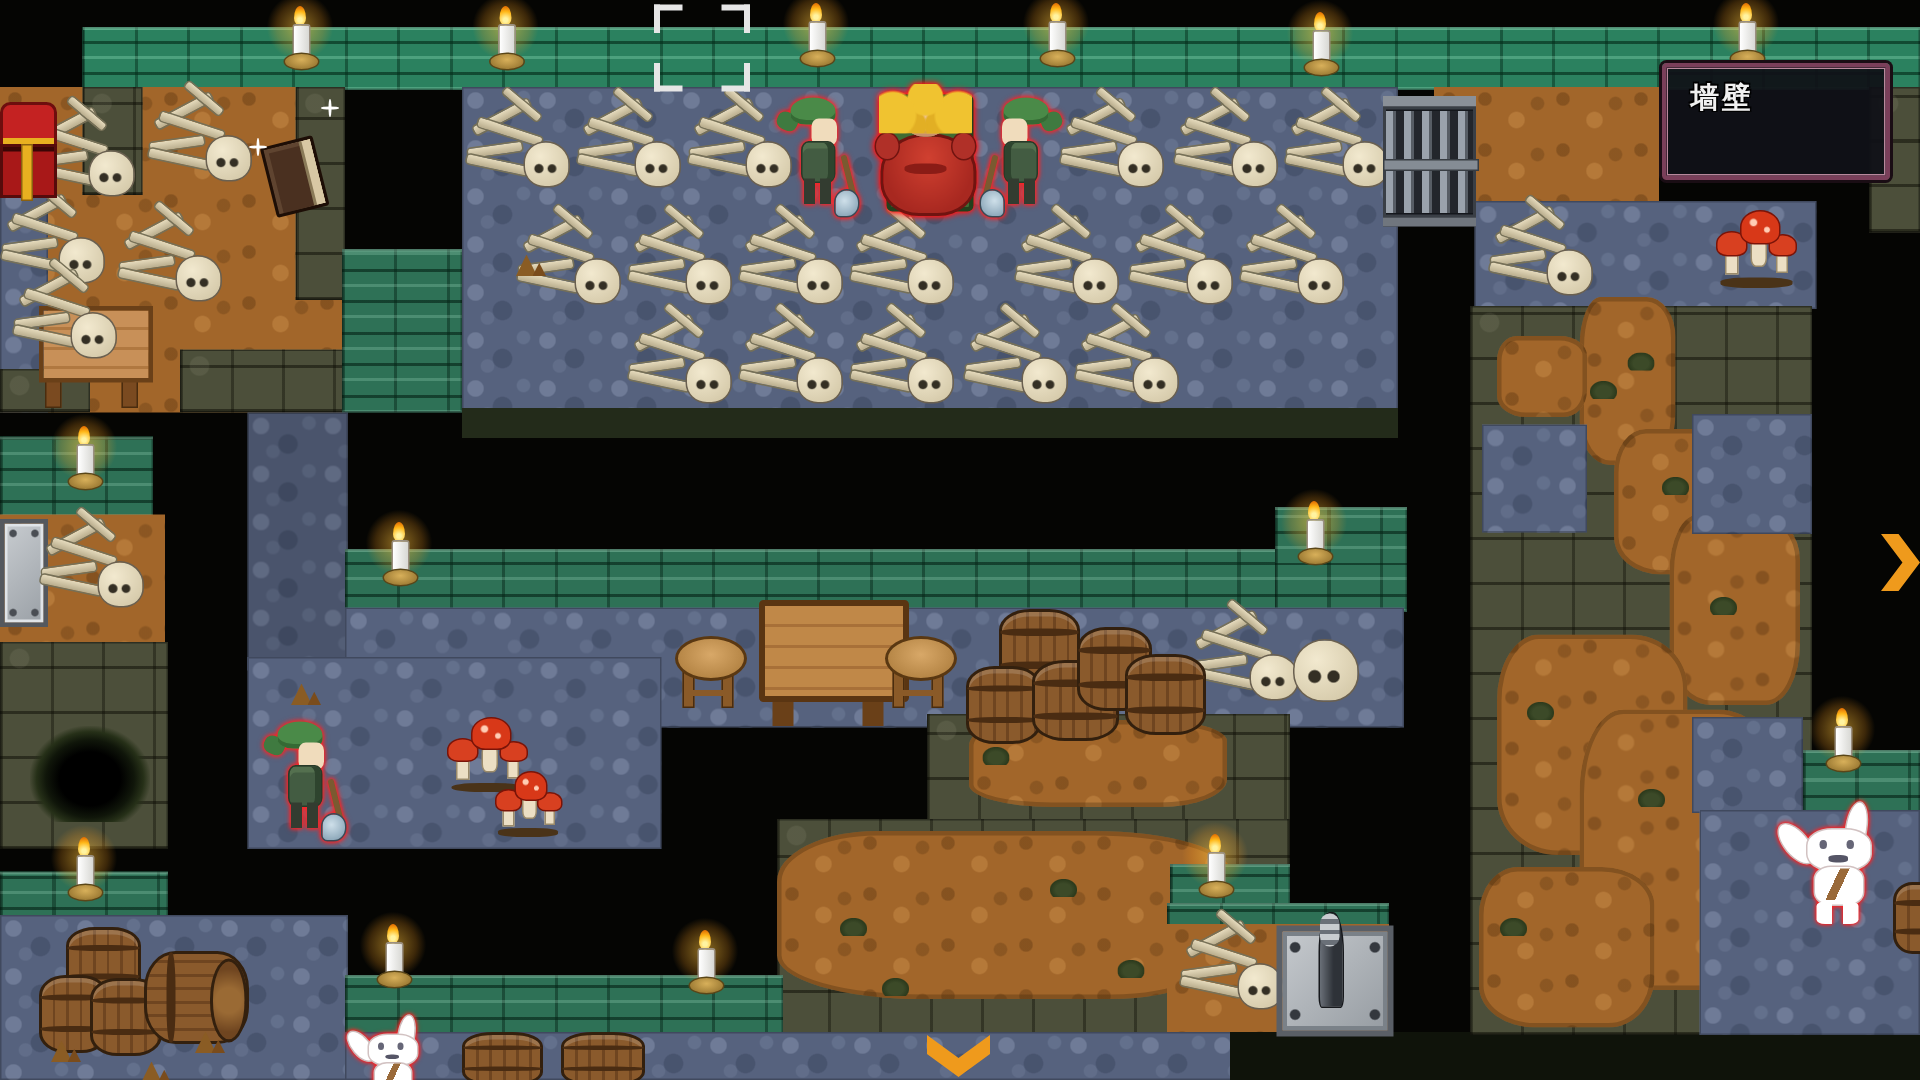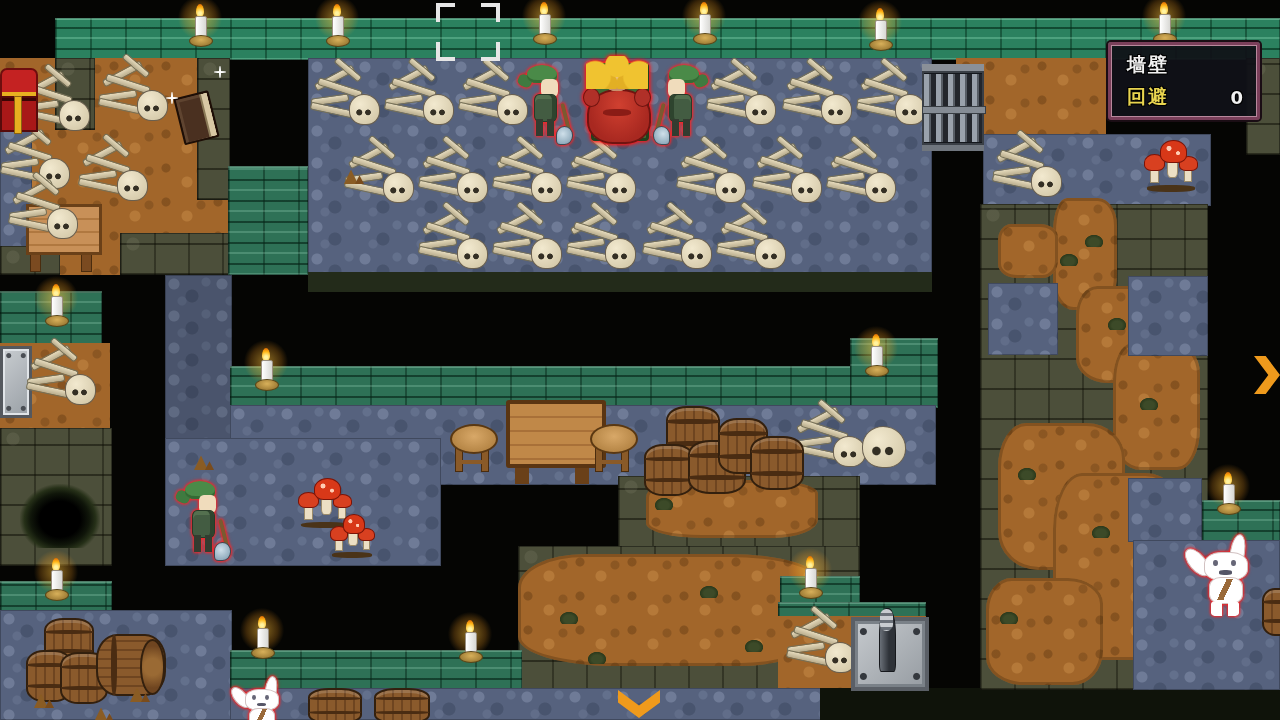--- a/index.html
+++ b/index.html
@@ -807,18 +807,14 @@
         <i class="tl"></i>
         <i class="tr"></i>
         <i class="bl"></i>
         <i class="br"></i>
       </div>
     </div>
   <div class="hud">
     <div class="hud-row">
       <span class="hud-label">墙壁</span>
     </div>
-    <div class="hud-row">
-      <span class="hud-label yellow">回避</span>
-      <span class="hud-val">0</span>
-    </div>
   </div>
 </div>
 
 </body></html>

